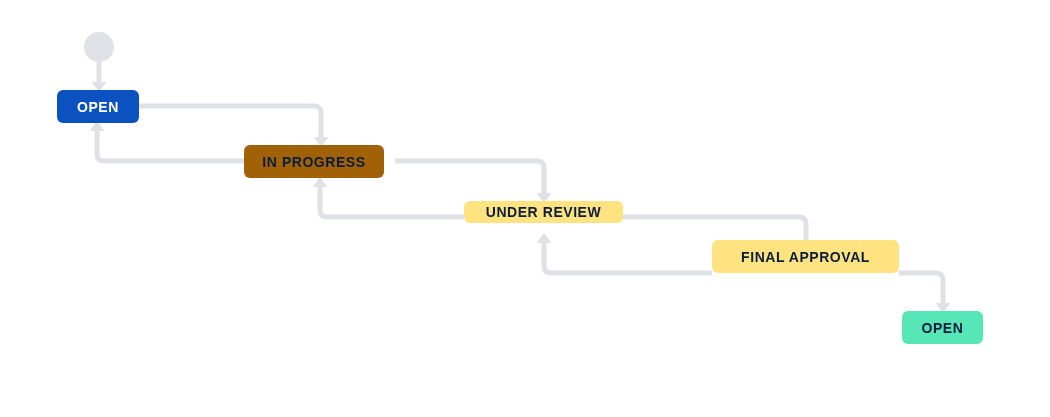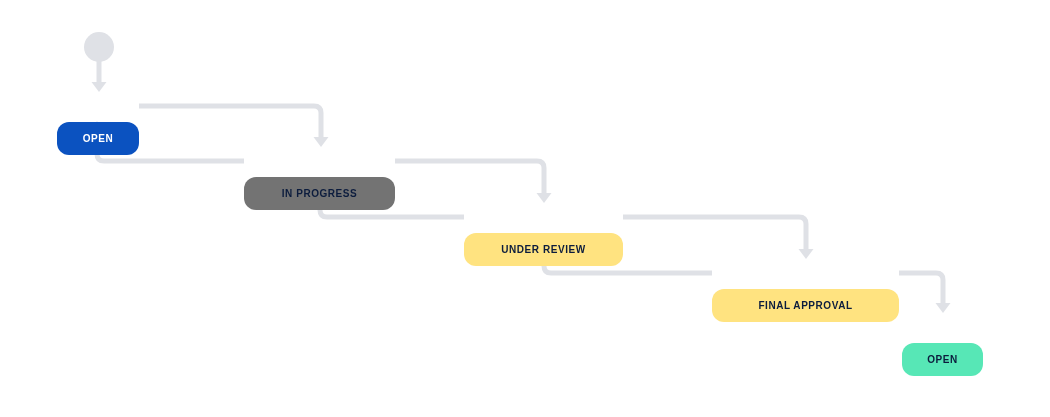--- a/index.html
+++ b/index.html
@@ -26,29 +26,28 @@
     width: 1050px;
     height: 417px;
     pointer-events: none;
   }
   .node {
     position: absolute;
     box-sizing: border-box;
     display: flex;
     align-items: center;
     justify-content: center;
-    border-radius: 12px;
-    font-size: 10px;
+    border-radius: 6px;
+    font-size: 14px;
     font-weight: bold;
     letter-spacing: 0.55px;
     line-height: 1;
     white-space: nowrap;
     user-select: none;
     cursor: pointer;
-    margin-top: 32px;
   }
   .node-label {
     display: block;
     transform: translateY(-0.5px);
   }
   .start-marker {
     position: absolute;
     border-radius: 50%;
     background: #dfe1e6;
   }
@@ -89,26 +88,26 @@
       <g>
         <path d="M 899 273 L 936 273 Q 943 273 943 280 L 943 303" fill="none" stroke="#dfe1e6" stroke-width="5" stroke-linecap="butt"></path>
         <polygon points="935.5,303 950.5,303 943,313" fill="#dfe1e6"></polygon>
       </g>
     </svg>
   <div id="node-layer">
       <div class="start-marker" style="left: 84px; top: 32px; width: 30px; height: 30px; background: rgb(223, 225, 230);"></div>
       <div class="node" style="left: 57px; top: 90px; width: 82px; height: 33px; background: rgb(11, 82, 192); color: rgb(255, 255, 255);">
         <span class="node-label">OPEN</span>
       </div>
-      <div class="node" style="left: 244px; top: 145px; width: 151px; height: 33px; background: #737373; color: rgb(12, 28, 61);">
+      <div class="node" style="left: 244px; top: 145px; width: 140px; height: 33px; background: #a16207; color: rgb(12, 28, 61);">
         <span class="node-label">IN PROGRESS</span>
       </div>
-      <div class="node" style="left: 464px; top: 201px; width: 159px; height: 33px; background: rgb(255, 227, 128); color: rgb(12, 28, 61);">
+      <div class="node" style="left: 464px; top: 201px; width: 159px; height: 22px; background: rgb(255, 227, 128); color: rgb(12, 28, 61);">
         <span class="node-label">UNDER REVIEW</span>
       </div>
-      <div class="node" style="left: 712px; top: 257px; width: 187px; height: 33px; background: rgb(255, 227, 128); color: rgb(12, 28, 61);">
+      <div class="node" style="left: 712px; top: 240px; width: 187px; height: 33px; background: rgb(255, 227, 128); color: rgb(12, 28, 61);">
         <span class="node-label">FINAL APPROVAL</span>
       </div>
       <div class="node" style="left: 902px; top: 311px; width: 81px; height: 33px; background: rgb(87, 231, 182); color: rgb(12, 28, 61);">
         <span class="node-label">OPEN</span>
       </div>
     </div>
 </div>
 
 </body></html>

